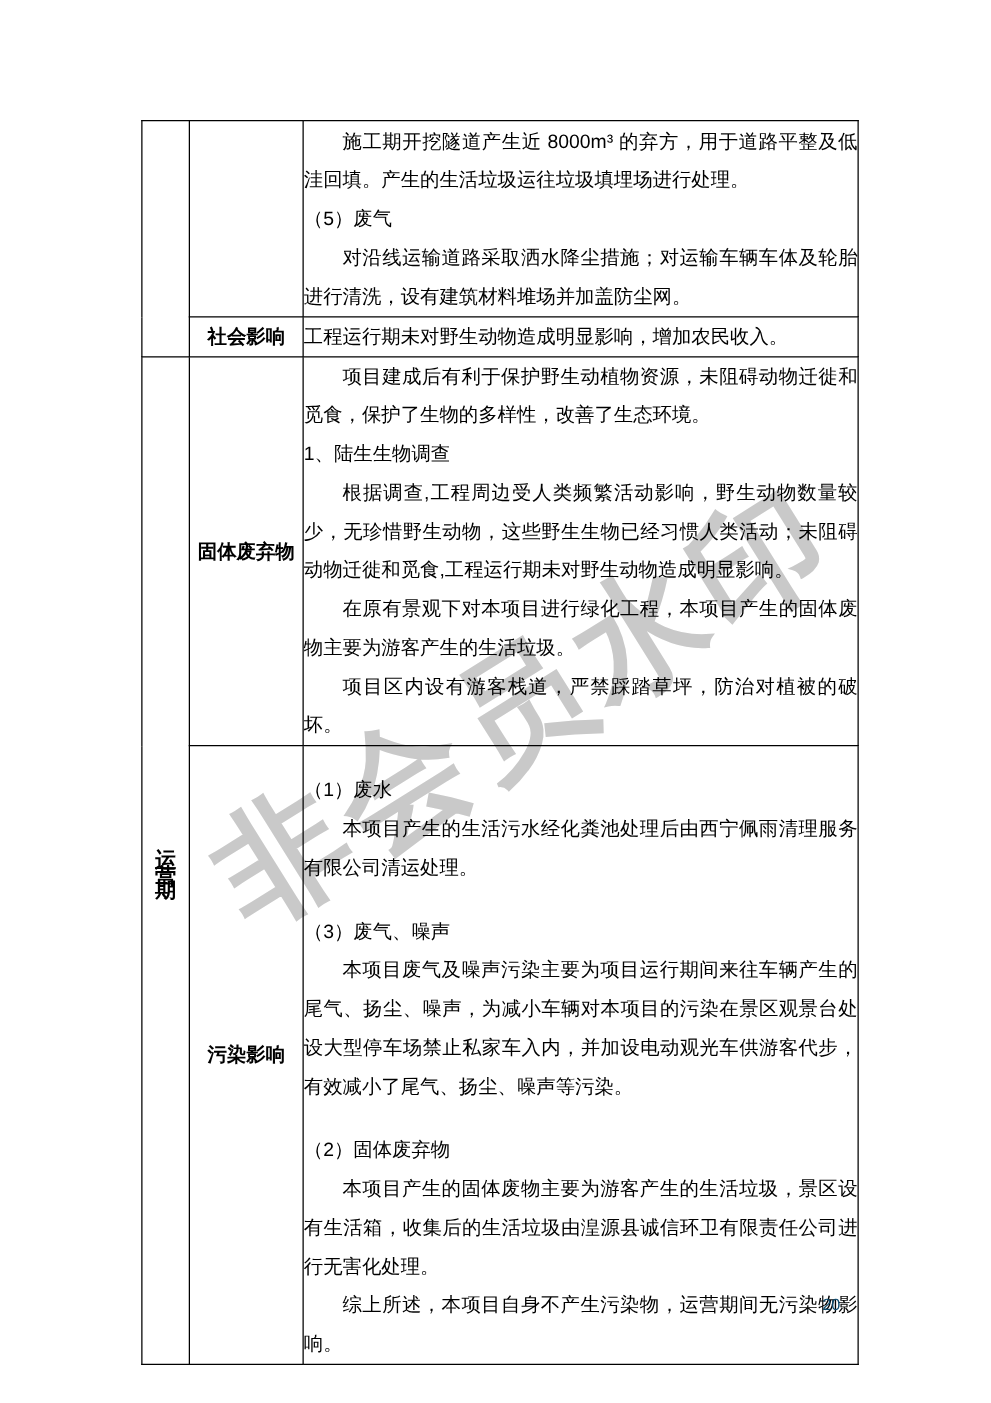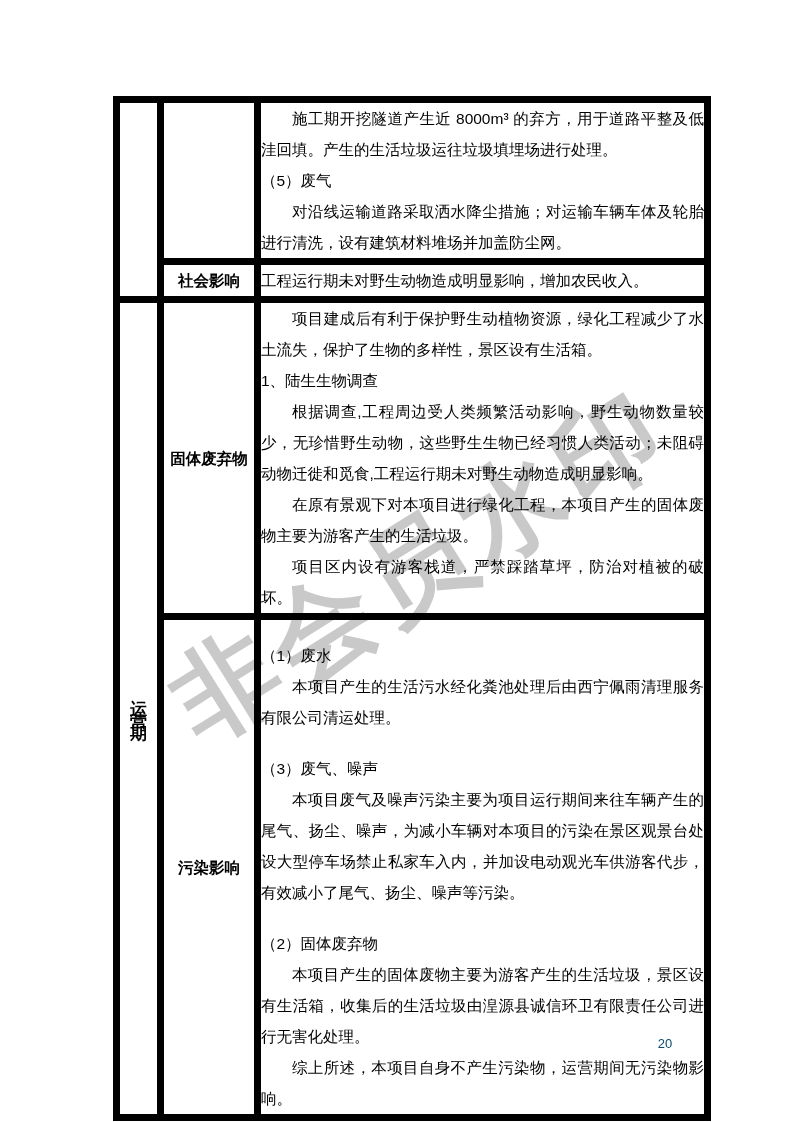--- a/index.html
+++ b/index.html
@@ -42,21 +42,21 @@
     position: absolute;
     left: 113px;
     top: 96px;
     width: 570px;
     border-collapse: collapse;
     table-layout: fixed;
     z-index: 1;
     background: transparent;
   }
   table.impact td {
-    border: 7px solid #000000;
+    border: 1px solid #000000;
     vertical-align: middle;
     background: transparent;
     font-size: 15.5px;
     line-height: 31px;
     padding: 0;
   }
   td.col-period  { width: 37px;  text-align: center; }
   td.col-label   { width: 90px;  text-align: center; font-weight: bold; font-size: 16px; }
   td.col-content { width: 443px; vertical-align: top; padding: 3px 6px 2px 7px; }
   .period-vert {
@@ -111,21 +111,21 @@
         <p>工程运行期未对野生动物造成明显影响，增加农民收入。</p>
       </td>
     </tr>
 
     <tr style="height:287px;">
       <td class="col-period" rowspan="2">
         <span class="period-vert">运营期</span>
       </td>
       <td class="col-label">固体废弃物</td>
       <td class="col-content">
-        <p class="indent">项目建成后有利于保护野生动植物资源，绿化工程减少了水土流失，保护了生物的多样性，景区设有生活箱。</p>
+        <p class="indent">项目建成后有利于保护野生动植物资源，未阻碍动物迁徙和觅食，保护了生物的多样性，改善了生态环境。</p>
         <p>1、陆生生物调查</p>
         <p class="indent">根据调查,工程周边受人类频繁活动影响，野生动物数量较少，无珍惜野生动物，这些野生生物已经习惯人类活动；未阻碍动物迁徙和觅食,工程运行期未对野生动物造成明显影响。</p>
         <p class="indent">在原有景观下对本项目进行绿化工程，本项目产生的固体废物主要为游客产生的生活垃圾。</p>
         <p class="indent">项目区内设有游客栈道，严禁踩踏草坪，防治对植被的破坏。</p>
       </td>
     </tr>
 
     <tr style="height:400px;">
       <td class="col-label">污染影响</td>
       <td class="col-content">

